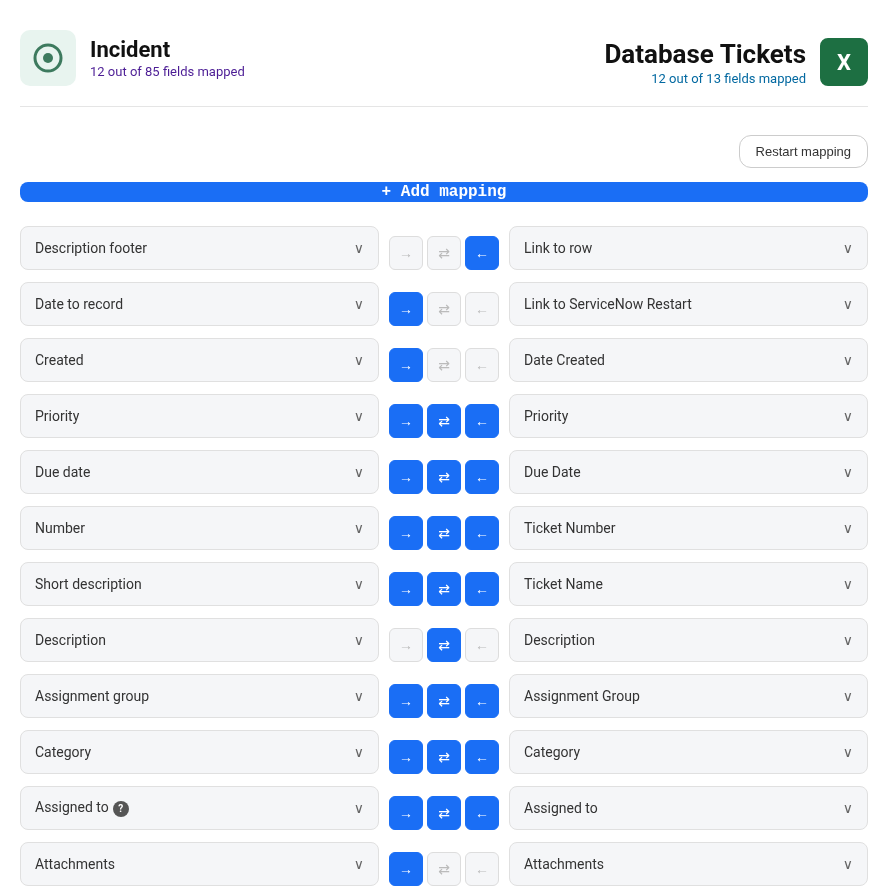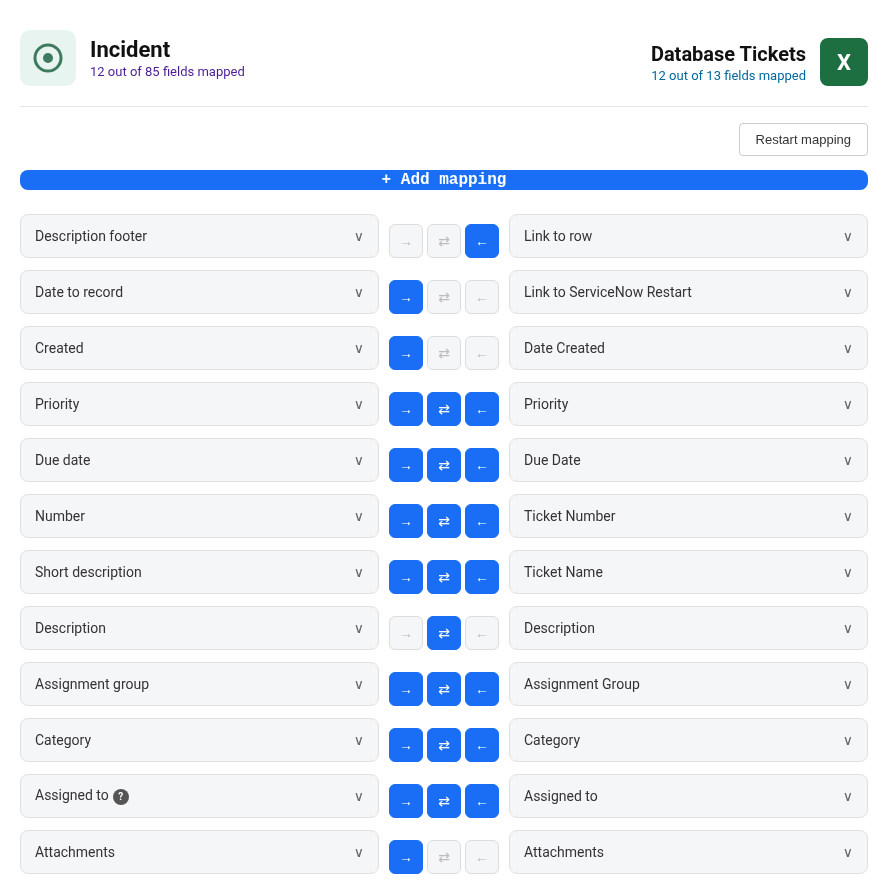--- a/index.html
+++ b/index.html
@@ -51,21 +51,21 @@
     }
     .header-right {
       display: flex;
       align-items: center;
       gap: 14px;
     }
     .dest-info {
       text-align: right;
     }
     .dest-info h2 {
-      font-size: 20px;
+      font-size: 26px;
       font-weight: 700;
       color: #111;
     }
     .dest-info p {
       font-size: 13px;
       color: #0369a1;
       margin-top: 2px;
     }
     .excel-icon {
       width: 48px;
@@ -81,25 +81,26 @@
       border: 2px solid #1D6F42;
     }
     .toolbar {
       display: flex;
       justify-content: flex-end;
       margin-bottom: 14px;
     }
     .restart-btn {
       padding: 8px 16px;
       border: 1.5px solid #ccc;
-      border-radius: 4px;
+      border-radius: 12px;
       background: #fff;
       font-size: 13px;
       cursor: pointer;
       color: #333;
+      margin-top: 12px;
     }
     .add-mapping-btn {
       width: 100%;
       padding: 1px;
       background: #1a6ef5;
       color: white;
       border: none;
       border-radius: 8px;
       font-size: 16px;
       font-weight: 600;

